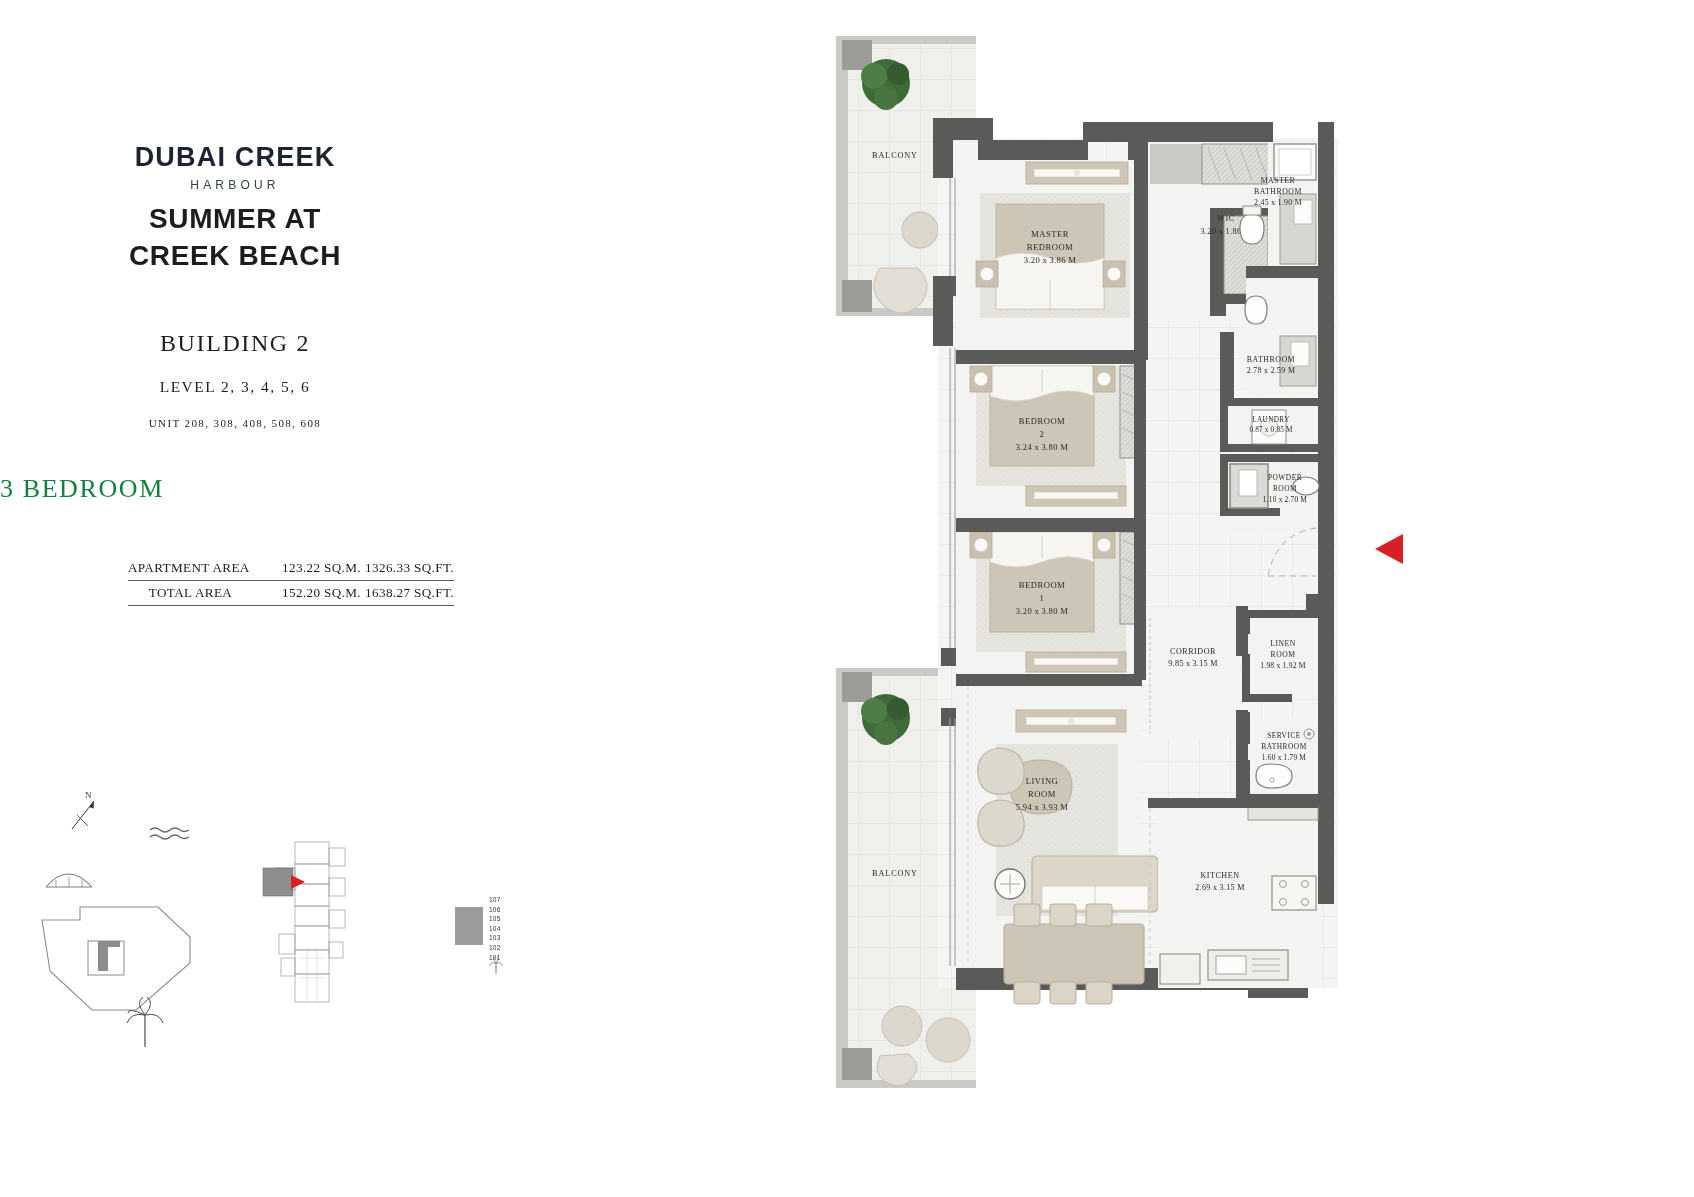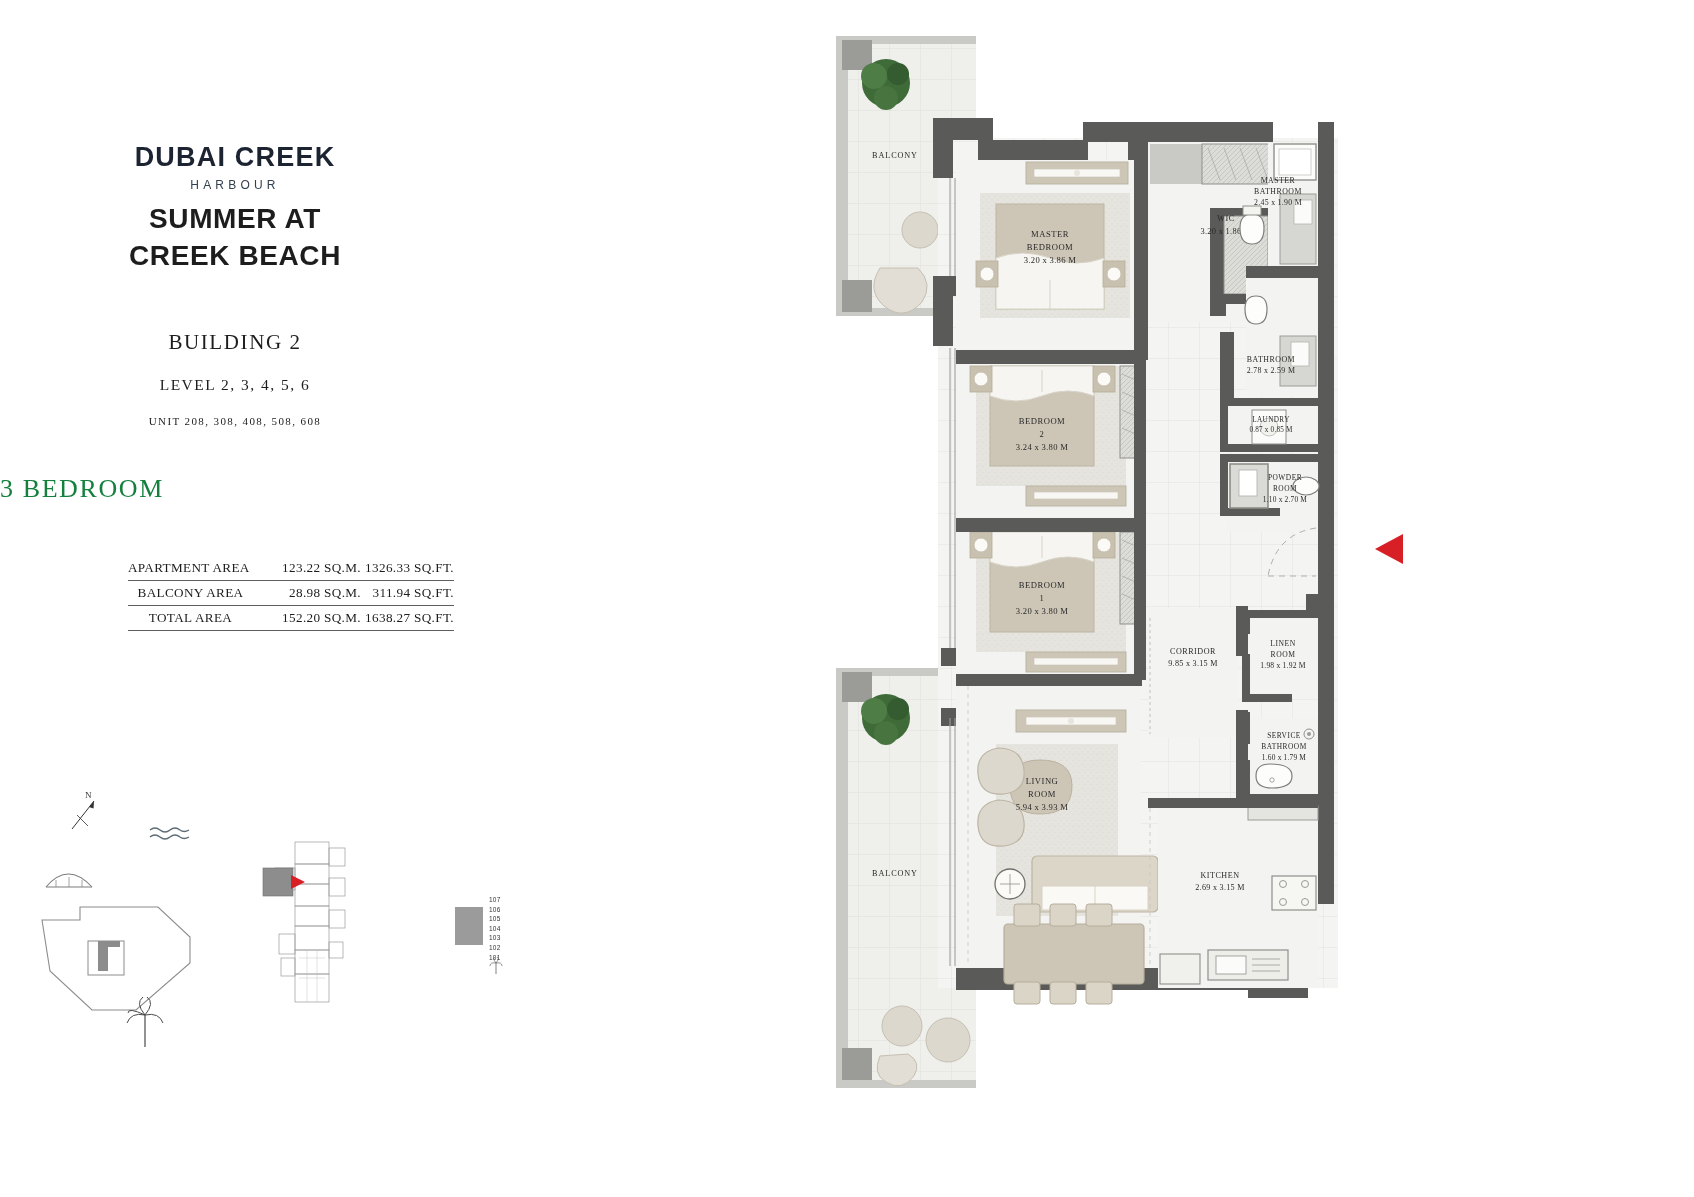--- a/index.html
+++ b/index.html
@@ -31,21 +31,21 @@
 
   #project-title {
     position:absolute; left:0; top:200px; width:470px; text-align:center;
     font-family:"Liberation Sans", sans-serif;
     font-size:28px; letter-spacing:0.6px; line-height:1.33; color:#1d1d1d;
     font-weight:700;
   }
 
   #meta-block { position:absolute; left:0; top:330px; width:470px; text-align:center; }
   #meta-building {
-    font-size:21px; letter-spacing:1.6px; color:#1d1d1d; font-weight:400;
+    font-size:24px; letter-spacing:1.6px; color:#1d1d1d; font-weight:400;
   }
   #meta-level {
     font-size:15.5px; letter-spacing:1.5px; color:#1d1d1d; margin-top:21px;
   }
   #meta-unit {
     font-size:11px; letter-spacing:1.4px; color:#1d1d1d; margin-top:21px;
   }
 
   #type-title {
     position:absolute; left:0; top:474px; width:470px; text-align:left;
@@ -131,25 +131,20 @@
   </div>
 
   <div id="type-title">3 BEDROOM</div>
 
   <table id="area-table">
     <tbody>
         <tr>
       <td class="col-label">APARTMENT AREA</td>
       <td class="col-sqm">123.22 SQ.M.</td>
       <td class="col-sqft">1326.33 SQ.FT.</td>
-    </tr>
-    <tr>
-      <td class="col-label">BALCONY AREA</td>
-      <td class="col-sqm">28.98 SQ.M.</td>
-      <td class="col-sqft">311.94 SQ.FT.</td>
     </tr>
     <tr>
       <td class="col-label">TOTAL AREA</td>
       <td class="col-sqm">152.20 SQ.M.</td>
       <td class="col-sqft">1638.27 SQ.FT.</td>
     </tr>
   </tbody>
     </table>
 
   <div id="orientation">

